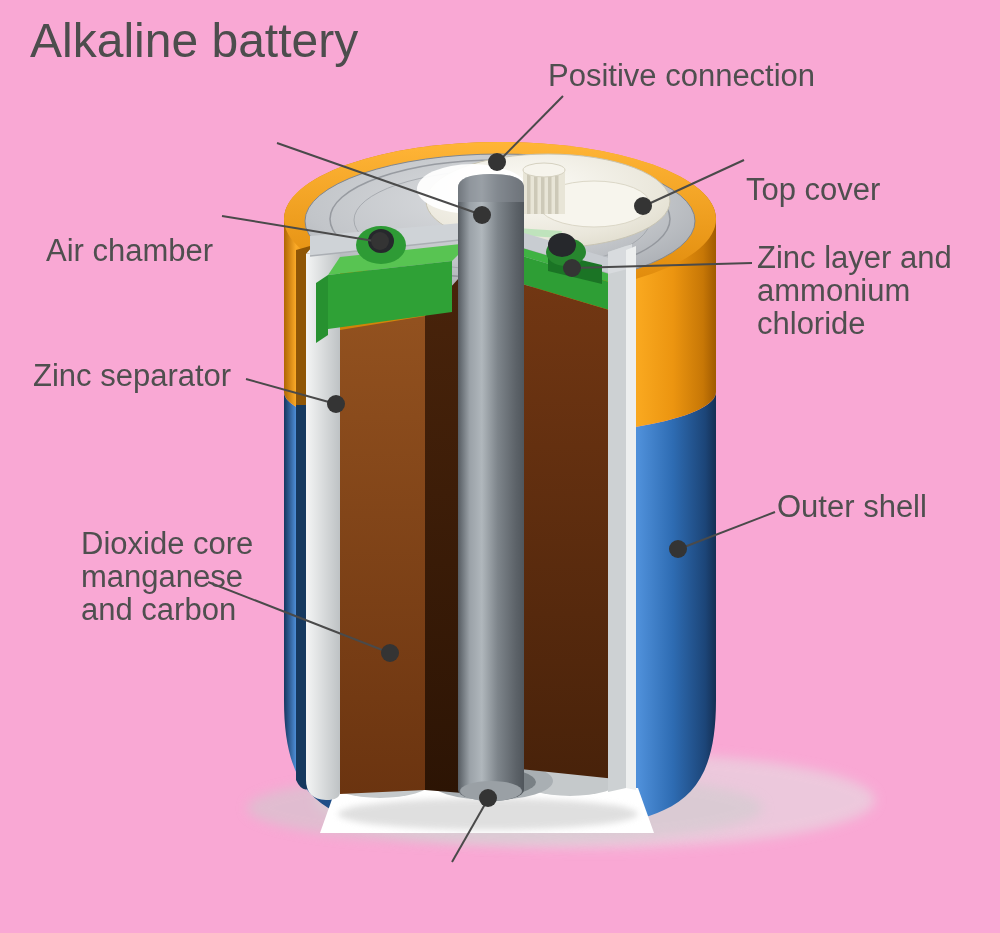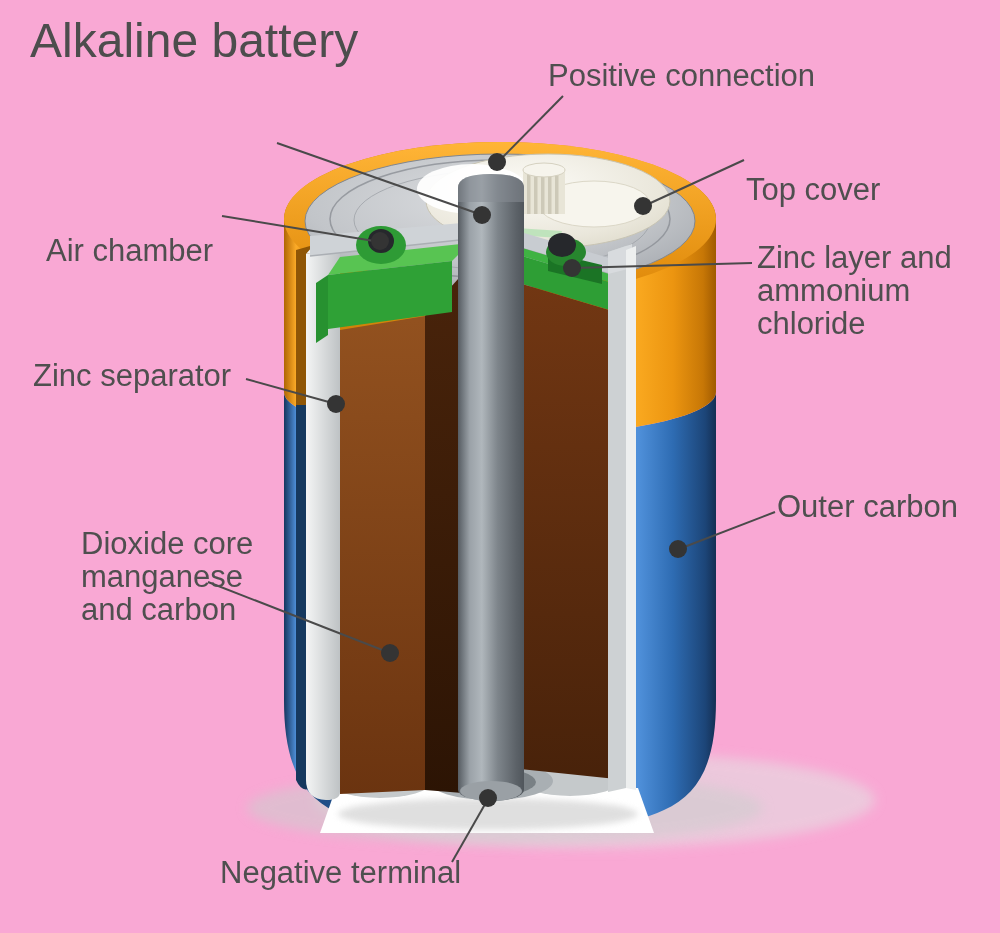--- a/index.html
+++ b/index.html
@@ -205,16 +205,15 @@
     <circle cx="488" cy="798" r="9"></circle>
   </g>
 </svg>
 
   <div class="diagram-title">Alkaline battery</div>
   <div class="part-label" id="lbl-positive">Positive connection</div>
   <div class="part-label" id="lbl-topcover">Top cover</div>
   <div class="part-label" id="lbl-air">Air chamber</div>
   <div class="part-label wrap" id="lbl-zinclayer">Zinc layer and ammonium chloride</div>
   <div class="part-label" id="lbl-zincsep">Zinc separator</div>
-  <div class="part-label" id="lbl-outershell">Outer carbon</div>
+  <div class="part-label" id="lbl-outershell">Outer shell</div>
   <div class="part-label wrap" id="lbl-dioxide">Dioxide core manganese and carbon</div>
-  <div class="part-label" id="lbl-negative">Negative terminal</div>
 </div>
 
 </body></html>

